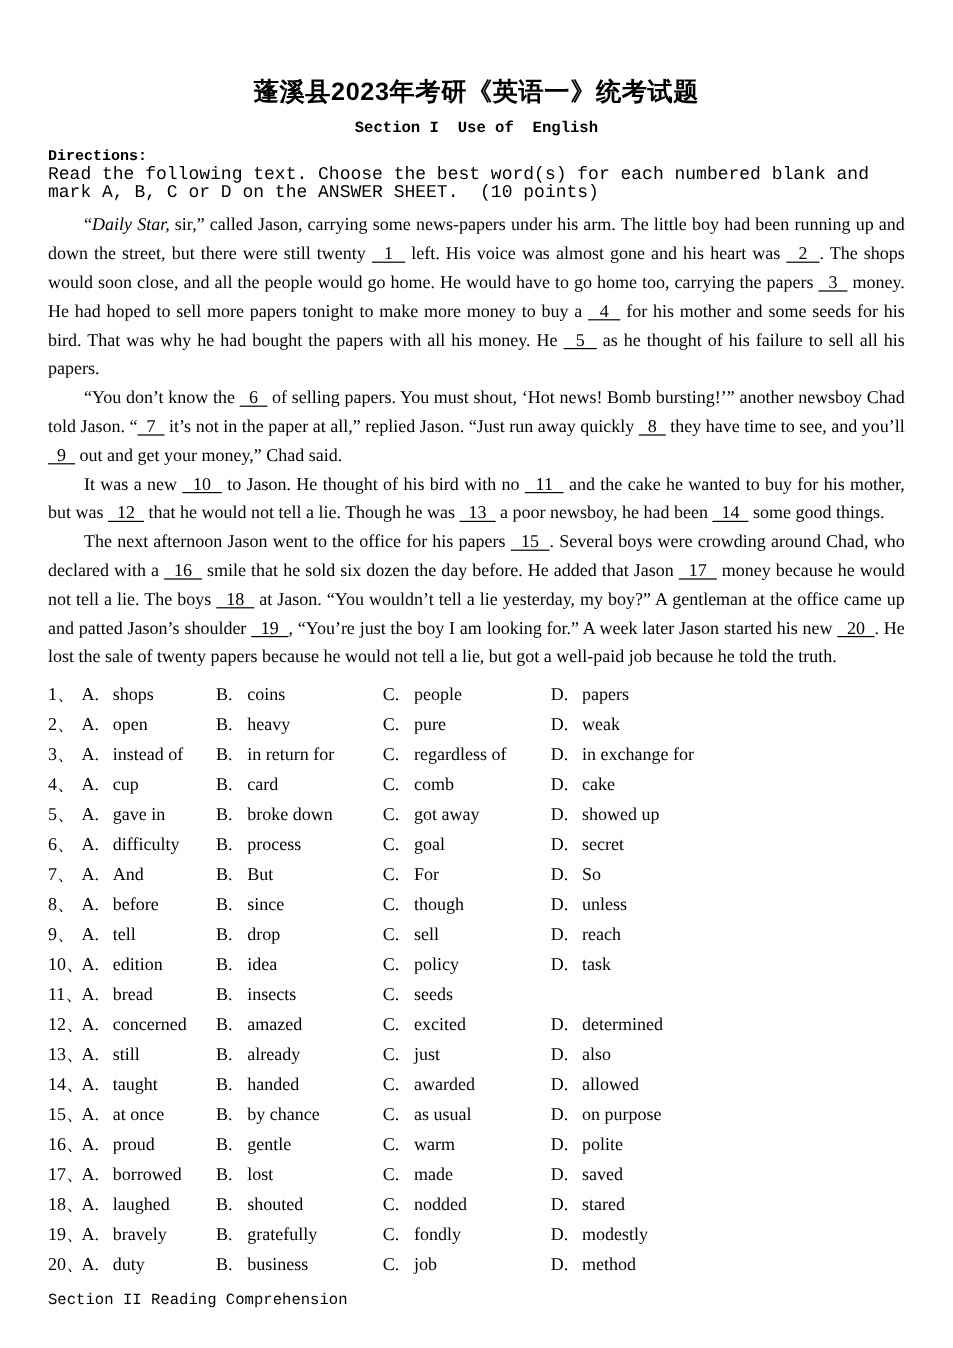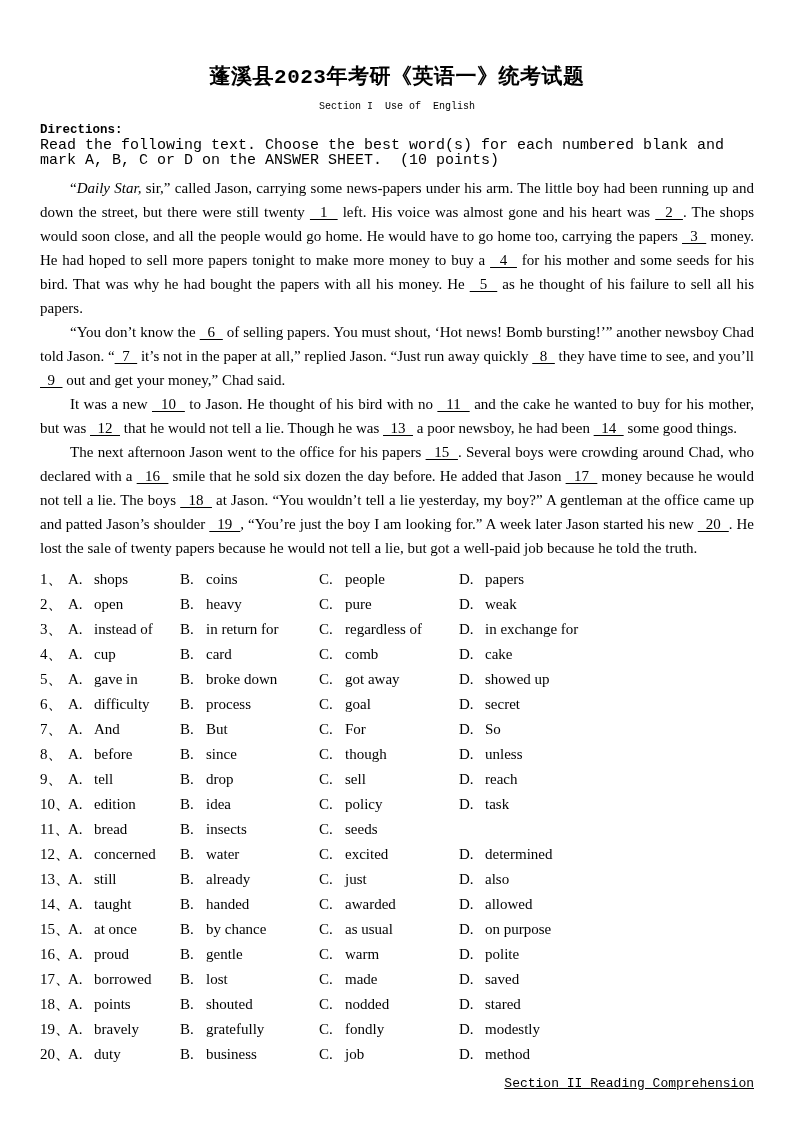--- a/index.html
+++ b/index.html
@@ -20,30 +20,31 @@
     width: 794px;
     min-height: 1123px;
     padding: 62px 40px 40px 40px;
     background: #fff;
   }
   .title {
     margin: 0 0 8px 0;
     text-align: center;
     font-size: 21px;
     font-weight: bold;
-    font-family: Liberation Mono, monospace;
+    font-family: Liberation Sans, sans-serif;
     letter-spacing: 0.5px;
   }
   .section-heading {
     text-align: center;
     font-family: "Liberation Mono", monospace;
-    font-size: 10px;
+    font-size: 13px;
     line-height: 18px;
     margin: 0 0 6px 0;
     white-space: pre-wrap;
+    font-weight: bold;
   }
   .directions-label {
     font-family: "Liberation Mono", monospace;
     font-weight: bold;
     font-size: 12.5px;
     line-height: 16px;
   }
   .directions-text {
     font-family: "Liberation Mono", monospace;
     font-size: 15px;
@@ -77,26 +78,25 @@
   }
   .qopt {
     white-space: nowrap;
     overflow: visible;
   }
   .qlabel {
     display: inline-block;
     min-width: 26px;
   }
   .footer {
-    text-align: right;
+    text-align: left;
     font-family: "Liberation Mono", monospace;
     font-size: 13px;
     line-height: 18px;
     margin-top: 8px;
-    text-decoration: underline;
   }
   i { font-style: italic; }
 </style>
 </head>
 <body>
 
 <div class="page">
   <h1 class="title">蓬溪县2023年考研《英语一》统考试题</h1>
   <div class="section-heading">Section I  Use of  English</div>
   <div class="directions-label">Directions:</div>
@@ -180,21 +180,21 @@
       </div>
       <div class="qrow">
         <span class="qnum">11、</span>
         <span class="qopt"><span class="qlabel">A.</span><span class="qtext">bread</span></span>
         <span class="qopt"><span class="qlabel">B.</span><span class="qtext">insects</span></span>
         <span class="qopt"><span class="qlabel">C.</span><span class="qtext">seeds</span></span>
       </div>
       <div class="qrow">
         <span class="qnum">12、</span>
         <span class="qopt"><span class="qlabel">A.</span><span class="qtext">concerned</span></span>
-        <span class="qopt"><span class="qlabel">B.</span><span class="qtext">water</span></span>
+        <span class="qopt"><span class="qlabel">B.</span><span class="qtext">amazed</span></span>
         <span class="qopt"><span class="qlabel">C.</span><span class="qtext">excited</span></span>
         <span class="qopt"><span class="qlabel">D.</span><span class="qtext">determined</span></span>
       </div>
       <div class="qrow">
         <span class="qnum">13、</span>
         <span class="qopt"><span class="qlabel">A.</span><span class="qtext">still</span></span>
         <span class="qopt"><span class="qlabel">B.</span><span class="qtext">already</span></span>
         <span class="qopt"><span class="qlabel">C.</span><span class="qtext">just</span></span>
         <span class="qopt"><span class="qlabel">D.</span><span class="qtext">also</span></span>
       </div>
@@ -221,21 +221,21 @@
       </div>
       <div class="qrow">
         <span class="qnum">17、</span>
         <span class="qopt"><span class="qlabel">A.</span><span class="qtext">borrowed</span></span>
         <span class="qopt"><span class="qlabel">B.</span><span class="qtext">lost</span></span>
         <span class="qopt"><span class="qlabel">C.</span><span class="qtext">made</span></span>
         <span class="qopt"><span class="qlabel">D.</span><span class="qtext">saved</span></span>
       </div>
       <div class="qrow">
         <span class="qnum">18、</span>
-        <span class="qopt"><span class="qlabel">A.</span><span class="qtext">points</span></span>
+        <span class="qopt"><span class="qlabel">A.</span><span class="qtext">laughed</span></span>
         <span class="qopt"><span class="qlabel">B.</span><span class="qtext">shouted</span></span>
         <span class="qopt"><span class="qlabel">C.</span><span class="qtext">nodded</span></span>
         <span class="qopt"><span class="qlabel">D.</span><span class="qtext">stared</span></span>
       </div>
       <div class="qrow">
         <span class="qnum">19、</span>
         <span class="qopt"><span class="qlabel">A.</span><span class="qtext">bravely</span></span>
         <span class="qopt"><span class="qlabel">B.</span><span class="qtext">gratefully</span></span>
         <span class="qopt"><span class="qlabel">C.</span><span class="qtext">fondly</span></span>
         <span class="qopt"><span class="qlabel">D.</span><span class="qtext">modestly</span></span>

